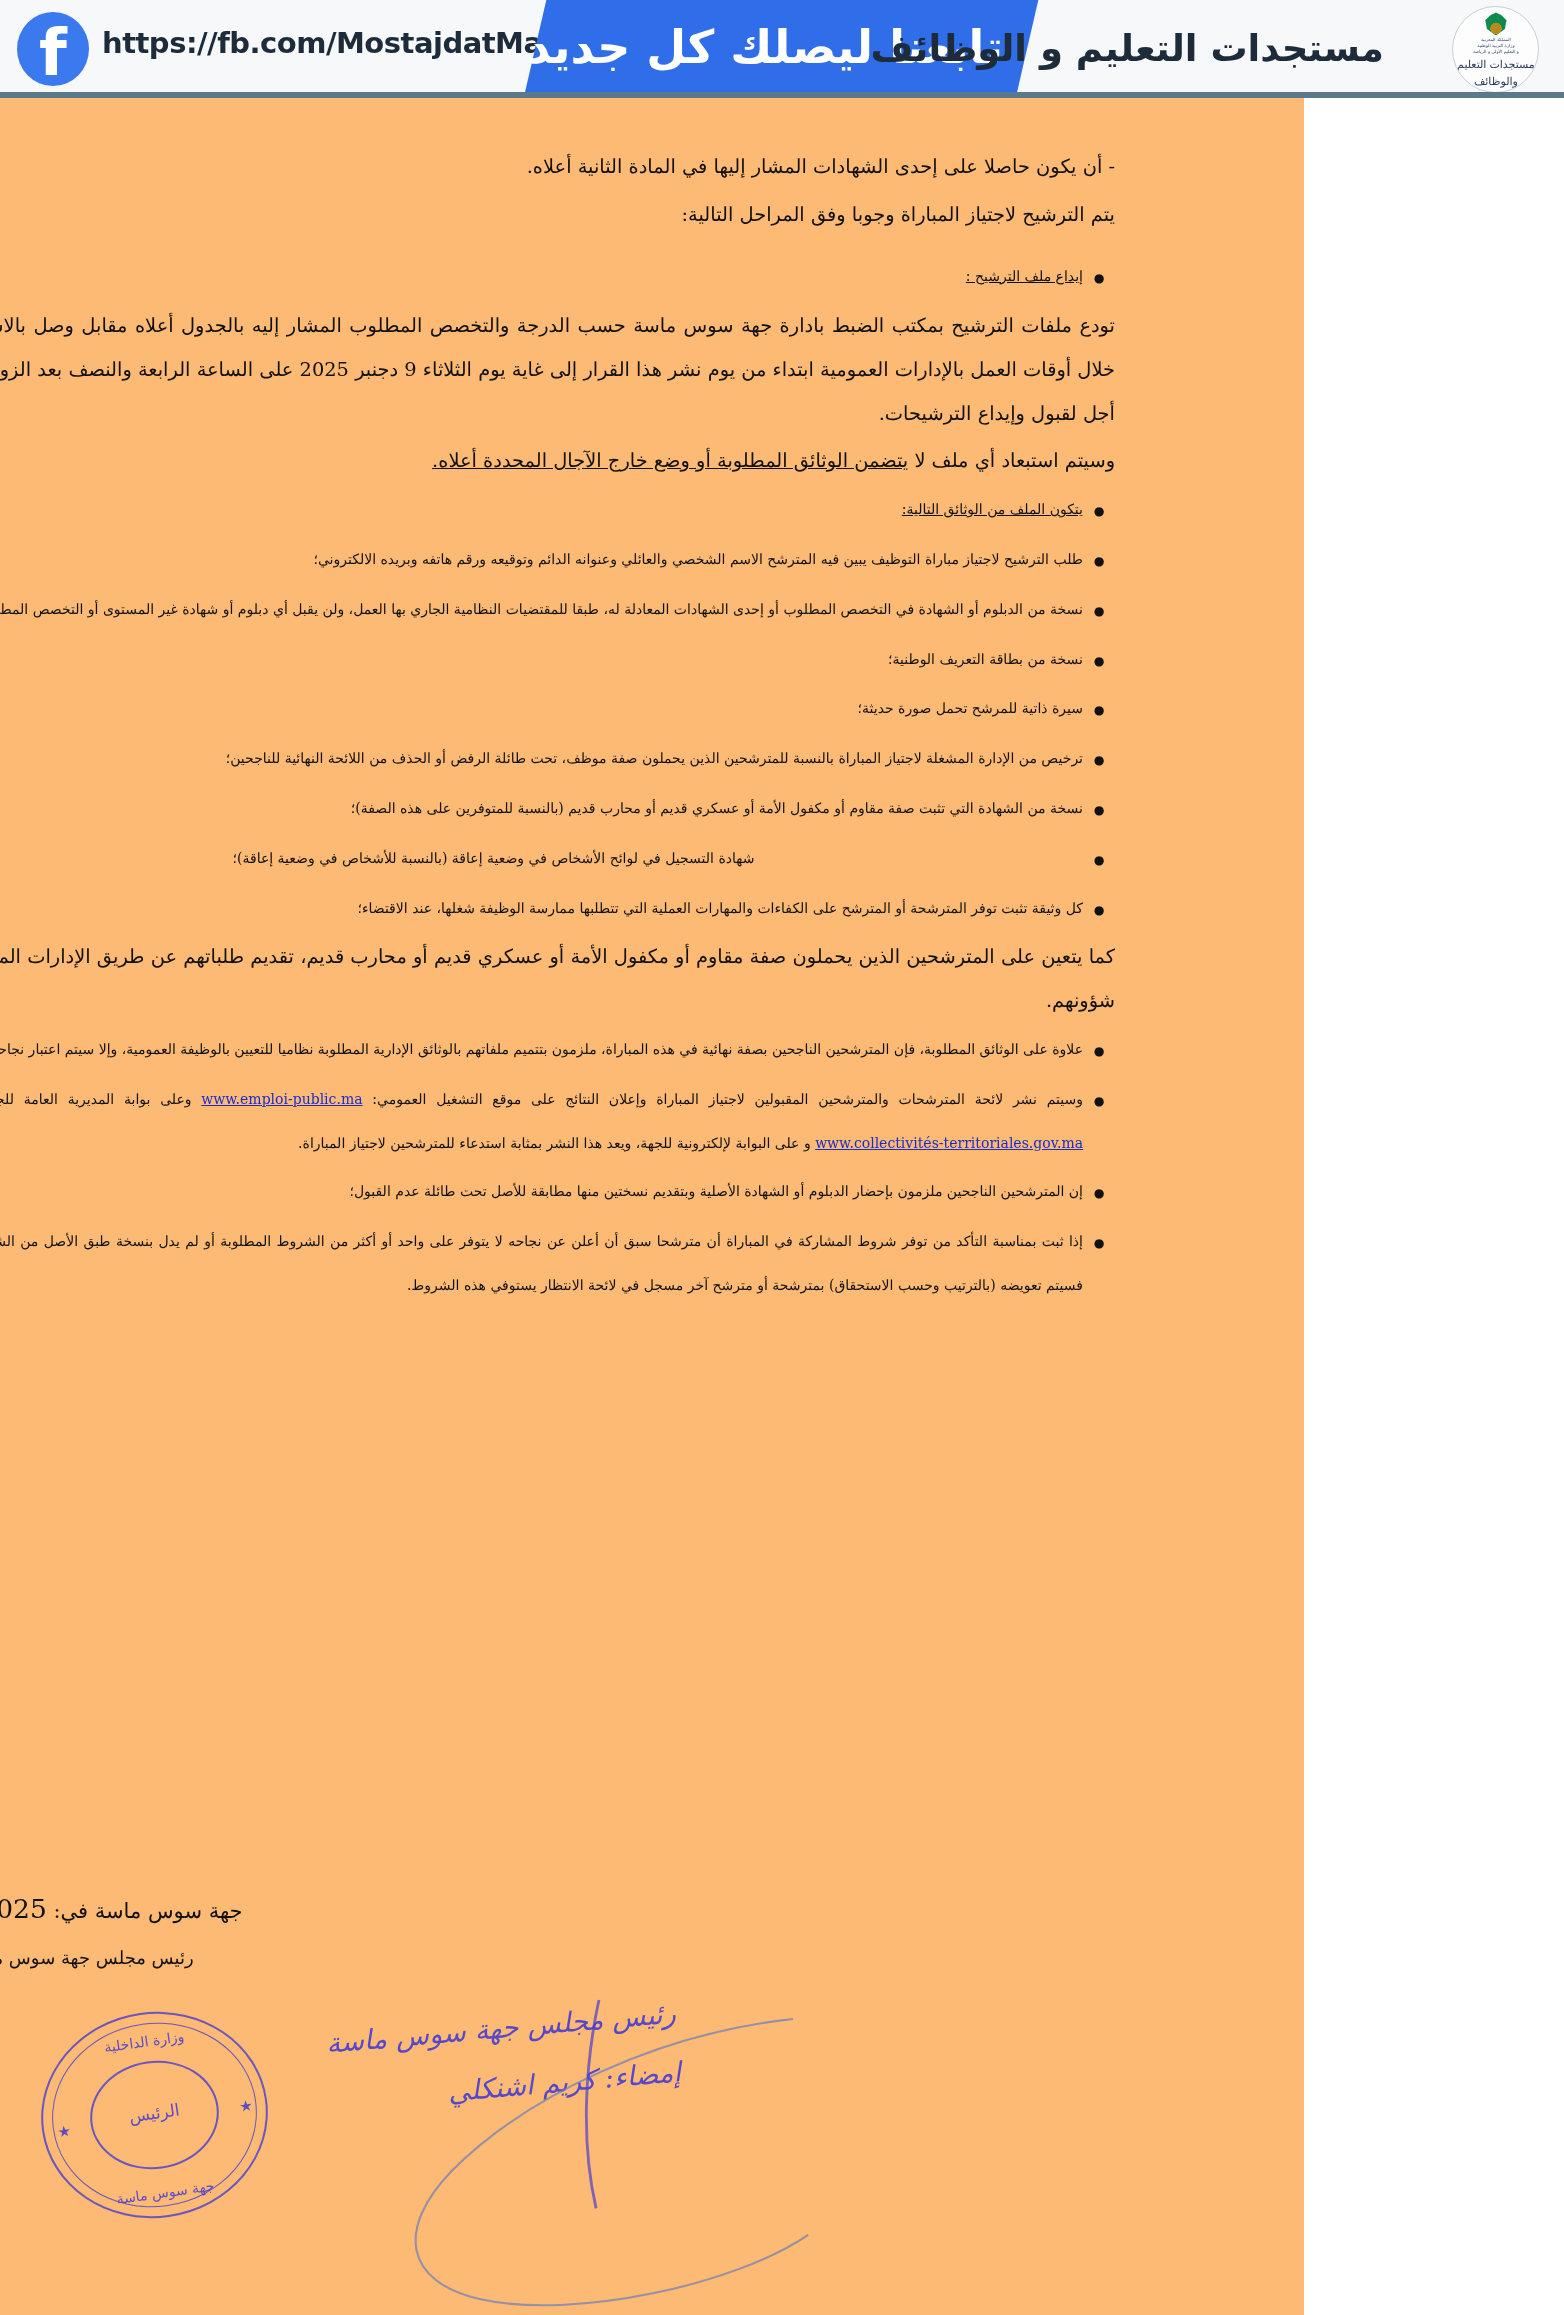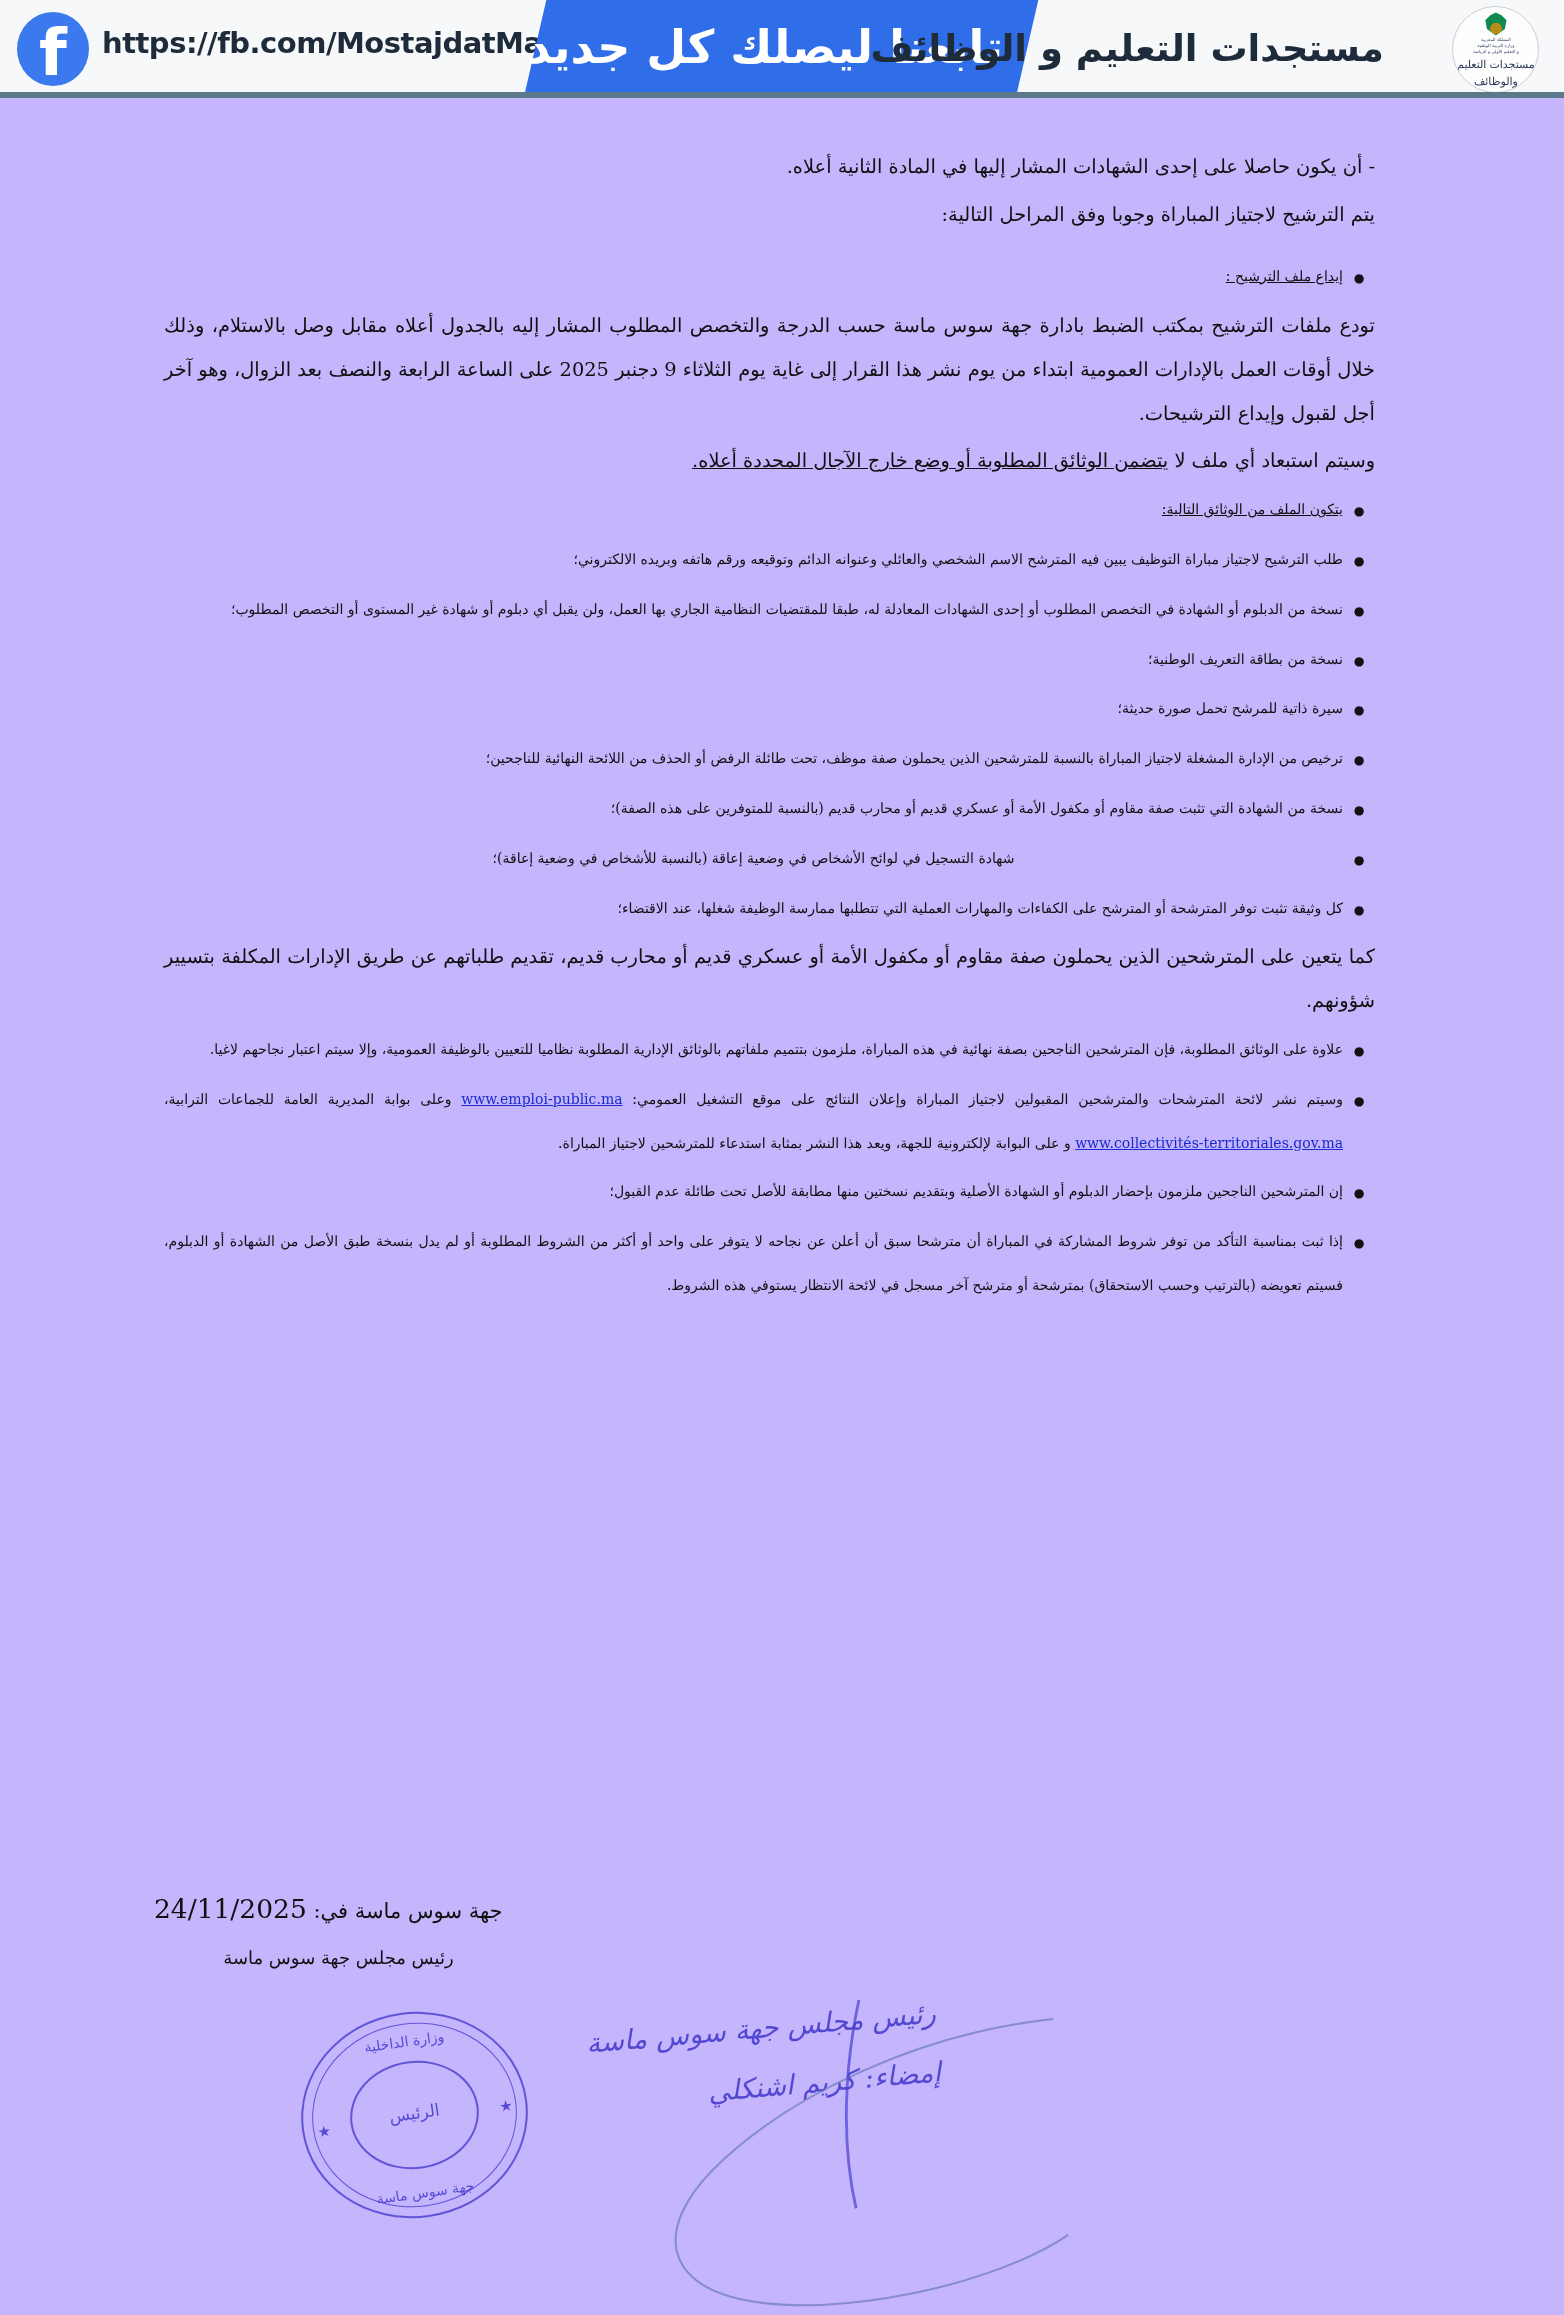--- a/index.html
+++ b/index.html
@@ -143,23 +143,23 @@
     text-align: center;
     direction: rtl;
     font-family: Liberation Sans, sans-serif;
     margin-top: 2.8px;
   }
 
   
   .page {
     position: absolute;
     top: 98px; left: 0;
-    width: 1564px;
+    width: 1304px;
     height: 2217px;
-    background: #c4b5fd;
+    background: #fdba74;
     direction: rtl;
   }
   .doc {
     position: absolute;
     top: 0;
     right: 189px;
     width: 1211px;
     padding-top: 47px;
     font-family: "DejaVu Serif", serif;
     color: #101010;

